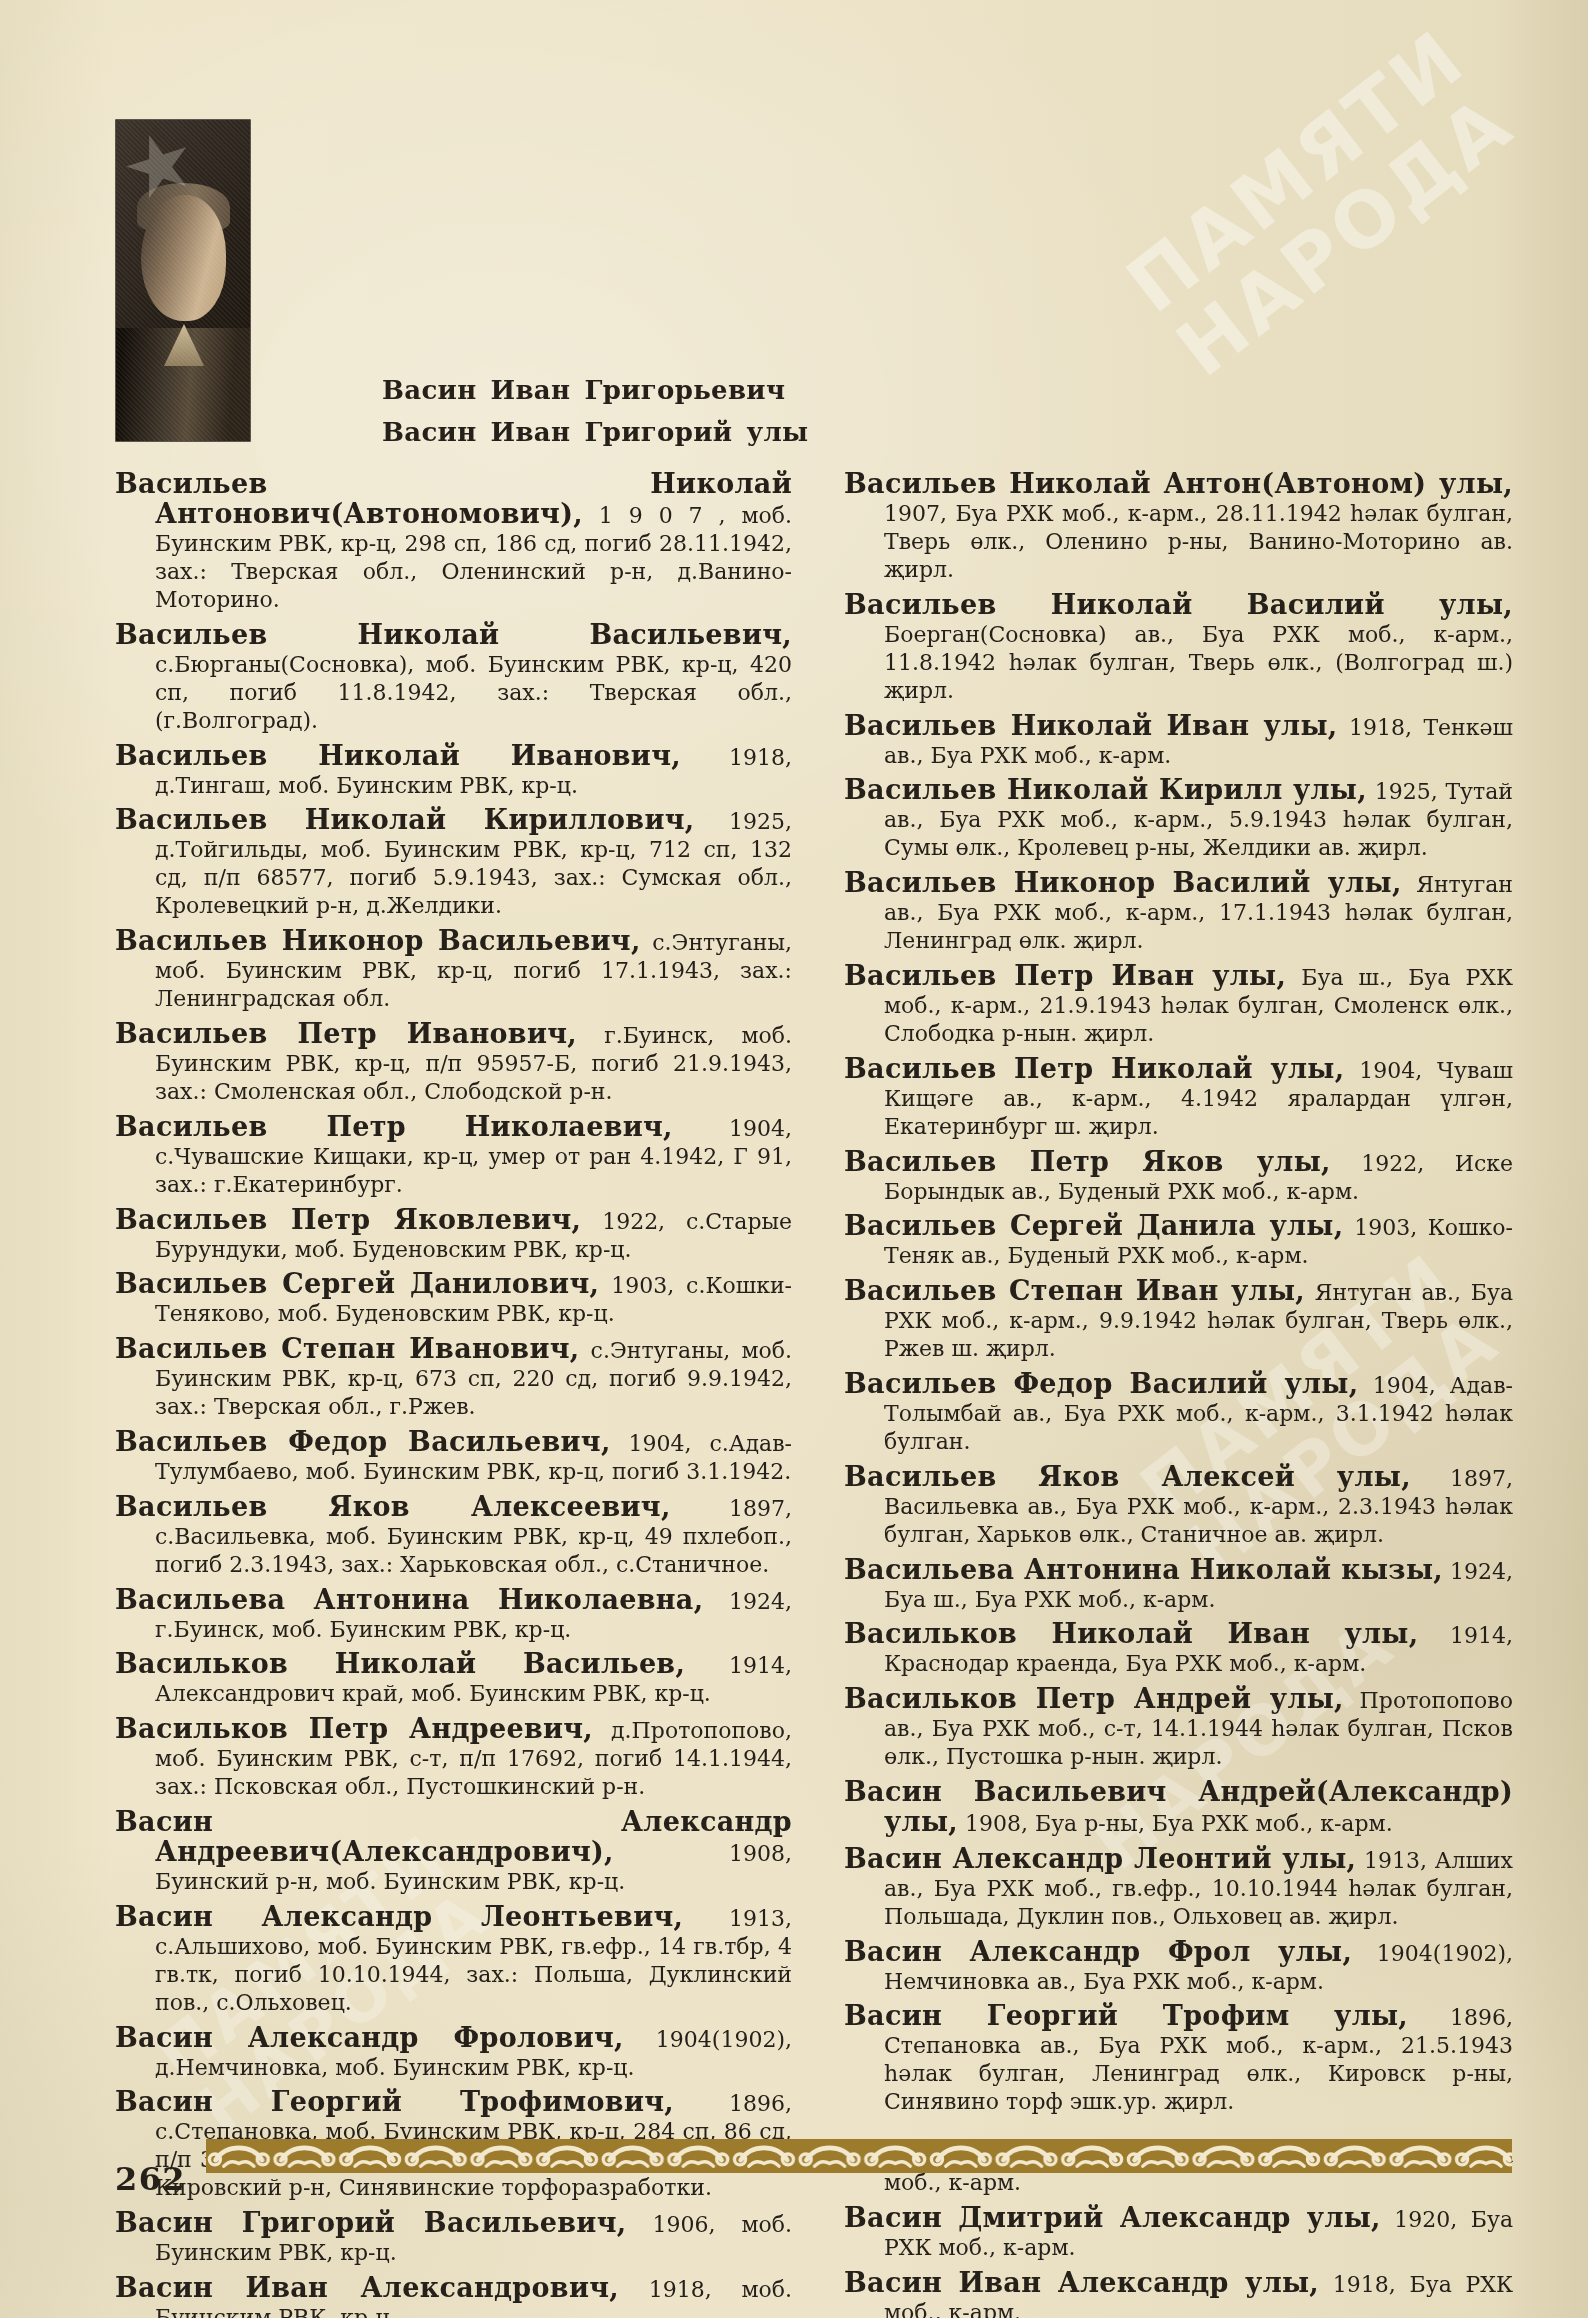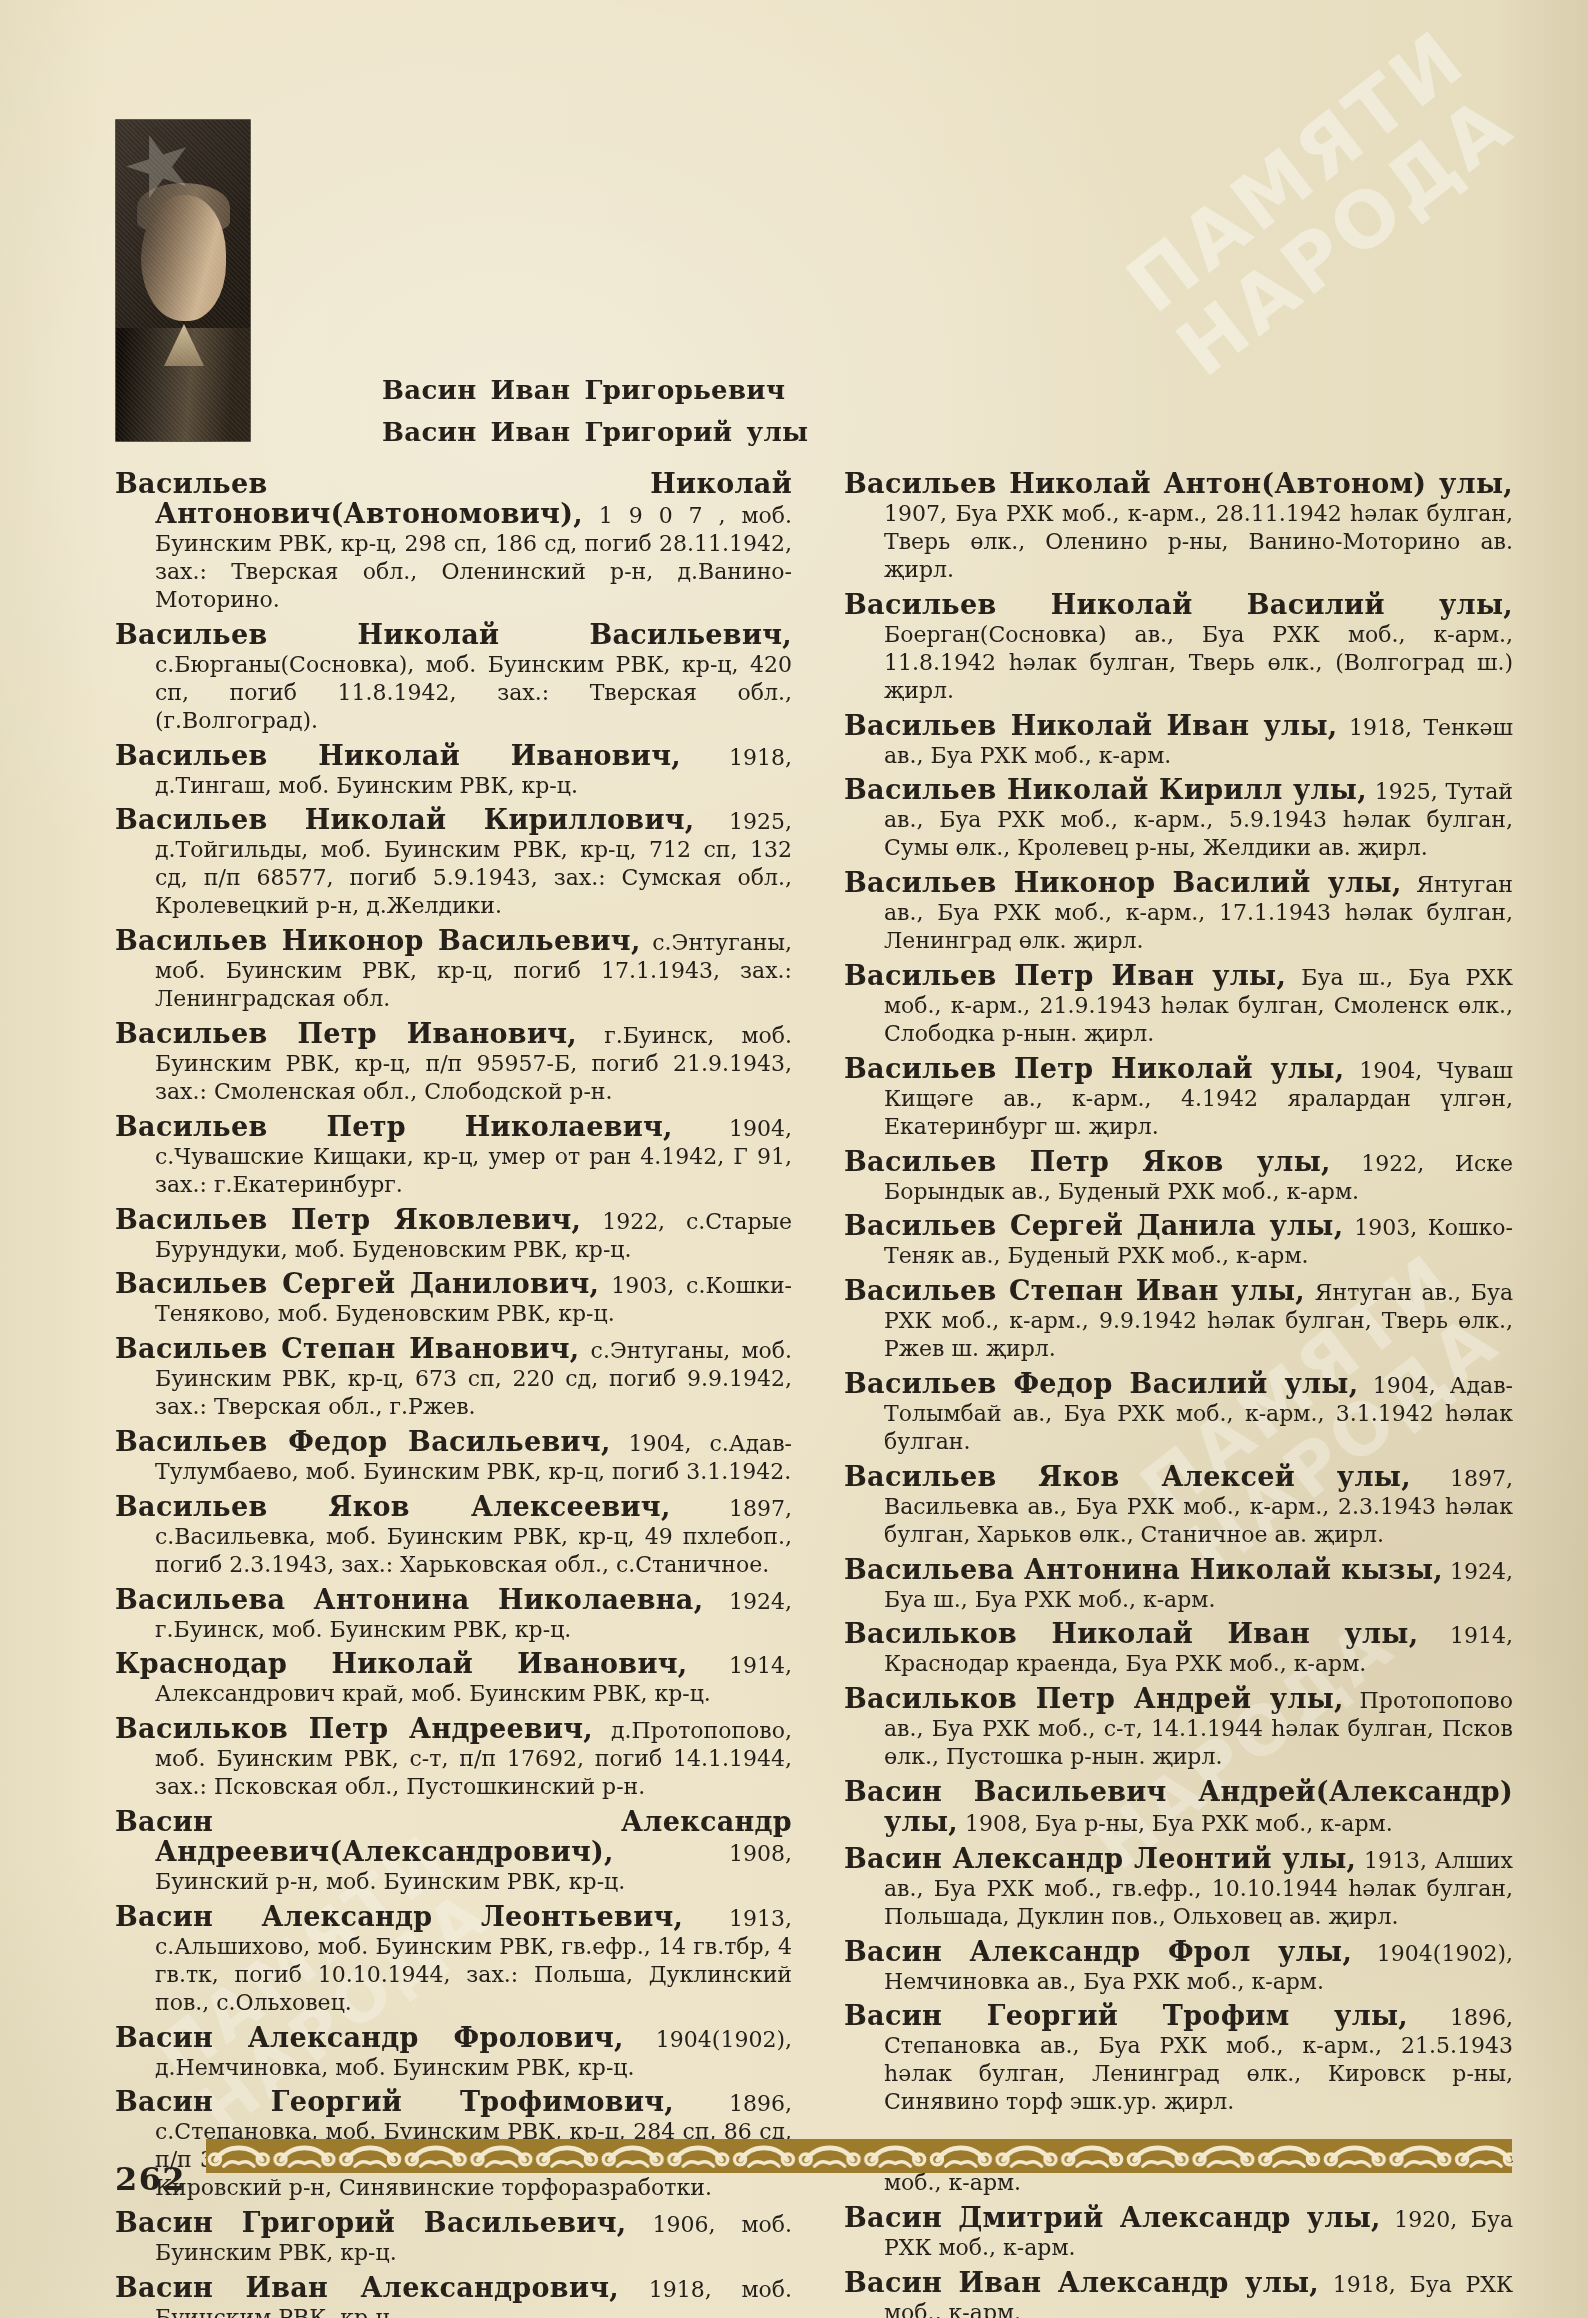--- a/index.html
+++ b/index.html
@@ -92,21 +92,21 @@
       <p class="entry"><span class="name">Васильев Николай Кириллович,</span><span class="details"> 1925, д.Тойгильды, моб. Буинским РВК, кр-ц, 712 сп, 132 сд, п/п 68577, погиб 5.9.1943, зах.: Сумская обл., Кролевецкий р-н, д.Желдики.</span></p>
       <p class="entry"><span class="name">Васильев Никонор Васильевич,</span><span class="details"> с.Энтуганы, моб. Буинским РВК, кр-ц, погиб 17.1.1943, зах.: Ленинградская обл.</span></p>
       <p class="entry"><span class="name">Васильев Петр Иванович,</span><span class="details"> г.Буинск, моб. Буинским РВК, кр-ц, п/п 95957-Б, погиб 21.9.1943, зах.: Смоленская обл., Слободской р-н.</span></p>
       <p class="entry"><span class="name">Васильев Петр Николаевич,</span><span class="details"> 1904, с.Чувашские Кищаки, кр-ц, умер от ран 4.1942, Г 91, зах.: г.Екатеринбург.</span></p>
       <p class="entry"><span class="name">Васильев Петр Яковлевич,</span><span class="details"> 1922, с.Старые Бурундуки, моб. Буденовским РВК, кр-ц.</span></p>
       <p class="entry"><span class="name">Васильев Сергей Данилович,</span><span class="details"> 1903, с.Кошки-Теняково, моб. Буденовским РВК, кр-ц.</span></p>
       <p class="entry"><span class="name">Васильев Степан Иванович,</span><span class="details"> с.Энтуганы, моб. Буинским РВК, кр-ц, 673 сп, 220 сд, погиб 9.9.1942, зах.: Тверская обл., г.Ржев.</span></p>
       <p class="entry"><span class="name">Васильев Федор Васильевич,</span><span class="details"> 1904, с.Адав-Тулумбаево, моб. Буинским РВК, кр-ц, погиб 3.1.1942.</span></p>
       <p class="entry"><span class="name">Васильев Яков Алексеевич,</span><span class="details"> 1897, с.Васильевка, моб. Буинским РВК, кр-ц, 49 пхлебоп., погиб 2.3.1943, зах.: Харьковская обл., с.Станичное.</span></p>
       <p class="entry"><span class="name">Васильева Антонина Николаевна,</span><span class="details"> 1924, г.Буинск, моб. Буинским РВК, кр-ц.</span></p>
-      <p class="entry"><span class="name">Краснодар Николай Иванович,</span><span class="details"> 1914, Александрович край, моб. Буинским РВК, кр-ц.</span></p>
+      <p class="entry"><span class="name">Васильков Николай Васильев,</span><span class="details"> 1914, Александрович край, моб. Буинским РВК, кр-ц.</span></p>
       <p class="entry"><span class="name">Васильков Петр Андреевич,</span><span class="details"> д.Протопопово, моб. Буинским РВК, с-т, п/п 17692, погиб 14.1.1944, зах.: Псковская обл., Пустошкинский р-н.</span></p>
       <p class="entry"><span class="name">Васин Александр Андреевич(Александрович),</span><span class="details"> 1908, Буинский р-н, моб. Буинским РВК, кр-ц.</span></p>
       <p class="entry"><span class="name">Васин Александр Леонтьевич,</span><span class="details"> 1913, с.Альшихово, моб. Буинским РВК, гв.ефр., 14 гв.тбр, 4 гв.тк, погиб 10.10.1944, зах.: Польша, Дуклинский пов., с.Ольховец.</span></p>
       <p class="entry"><span class="name">Васин Александр Фролович,</span><span class="details"> 1904(1902), д.Немчиновка, моб. Буинским РВК, кр-ц.</span></p>
       <p class="entry"><span class="name">Васин Георгий Трофимович,</span><span class="details"> 1896, с.Степановка, моб. Буинским РВК, кр-ц, 284 сп, 86 сд, п/п 37506, погиб 21.5.1943, зах.: Ленинградская обл., Кировский р-н, Синявинские торфоразработки.</span></p>
       <p class="entry"><span class="name">Васин Григорий Васильевич,</span><span class="details"> 1906, моб. Буинским РВК, кр-ц.</span></p>
       <p class="entry"><span class="name">Васин Иван Александрович,</span><span class="details"> 1918, моб. Буинским РВК, кр-ц.</span></p>
     </div>
   <div class="col right" lang="tt">
       <p class="entry"><span class="name">Васильев Николай Антон(Автоном) улы,</span><span class="details"> 1907, Буа РХК моб., к-арм., 28.11.1942 һәлак булган, Тверь өлк., Оленино р-ны, Ванино-Моторино ав. җирл.</span></p>

